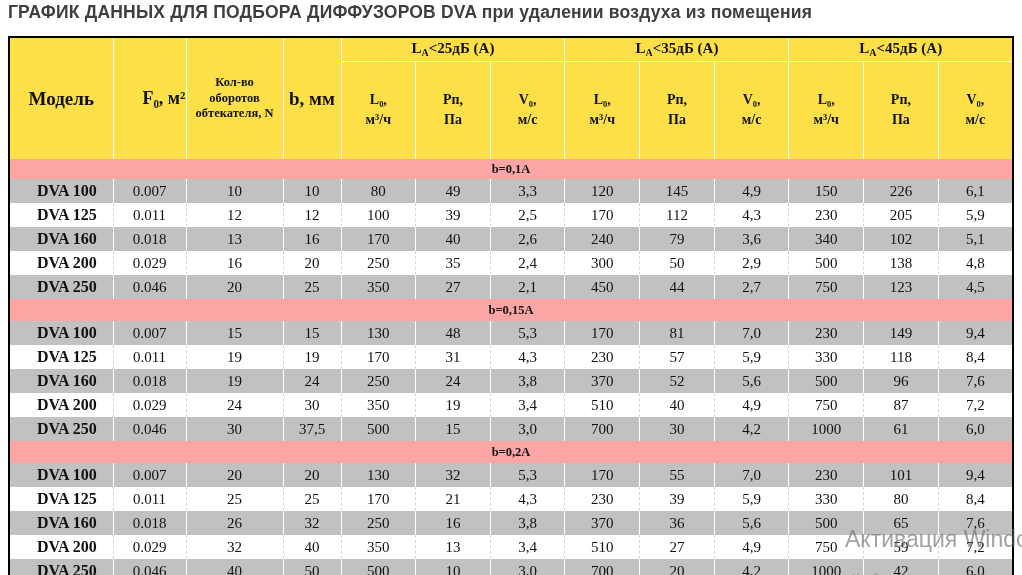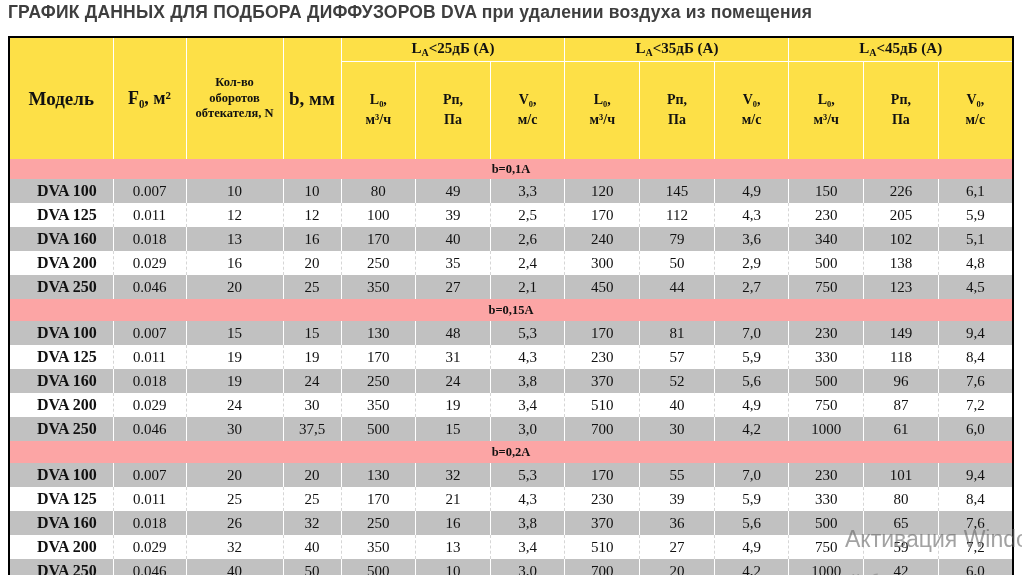--- a/index.html
+++ b/index.html
@@ -23,21 +23,21 @@
   thead th{
     background:#fde047;font-weight:bold;vertical-align:middle;
     text-align:center;border-left-color:#ffffff;color:#111;
   }
   tr.group-row{height:24px;}
   .group-th{font-size:15px;border-bottom:1px dashed #ffffff;}
   tr.sub-row{height:98px;}
   .sub-th{font-size:14px;}
   .sub-th .l1,.sub-th .l2{display:block;line-height:1.45;}
   .model-th{font-size:19px;}
-  .f0-th{font-size:18px;}
+  .f0-th{font-size:18px;text-align:right;}
   .rot-th{font-size:12.5px;line-height:1.25;white-space:pre-line;}
   .b-th{font-size:19px;}
   sub.subA{font-size:10px;vertical-align:-3px;font-weight:bold;}
 
   tr.section-row td{
     background:#fca5a5;height:20px;text-align:center;
     font-weight:bold;font-size:12.5px;color:#111;border-left:none;
   }
   tr.section-row.tall td{height:22px;}
 

